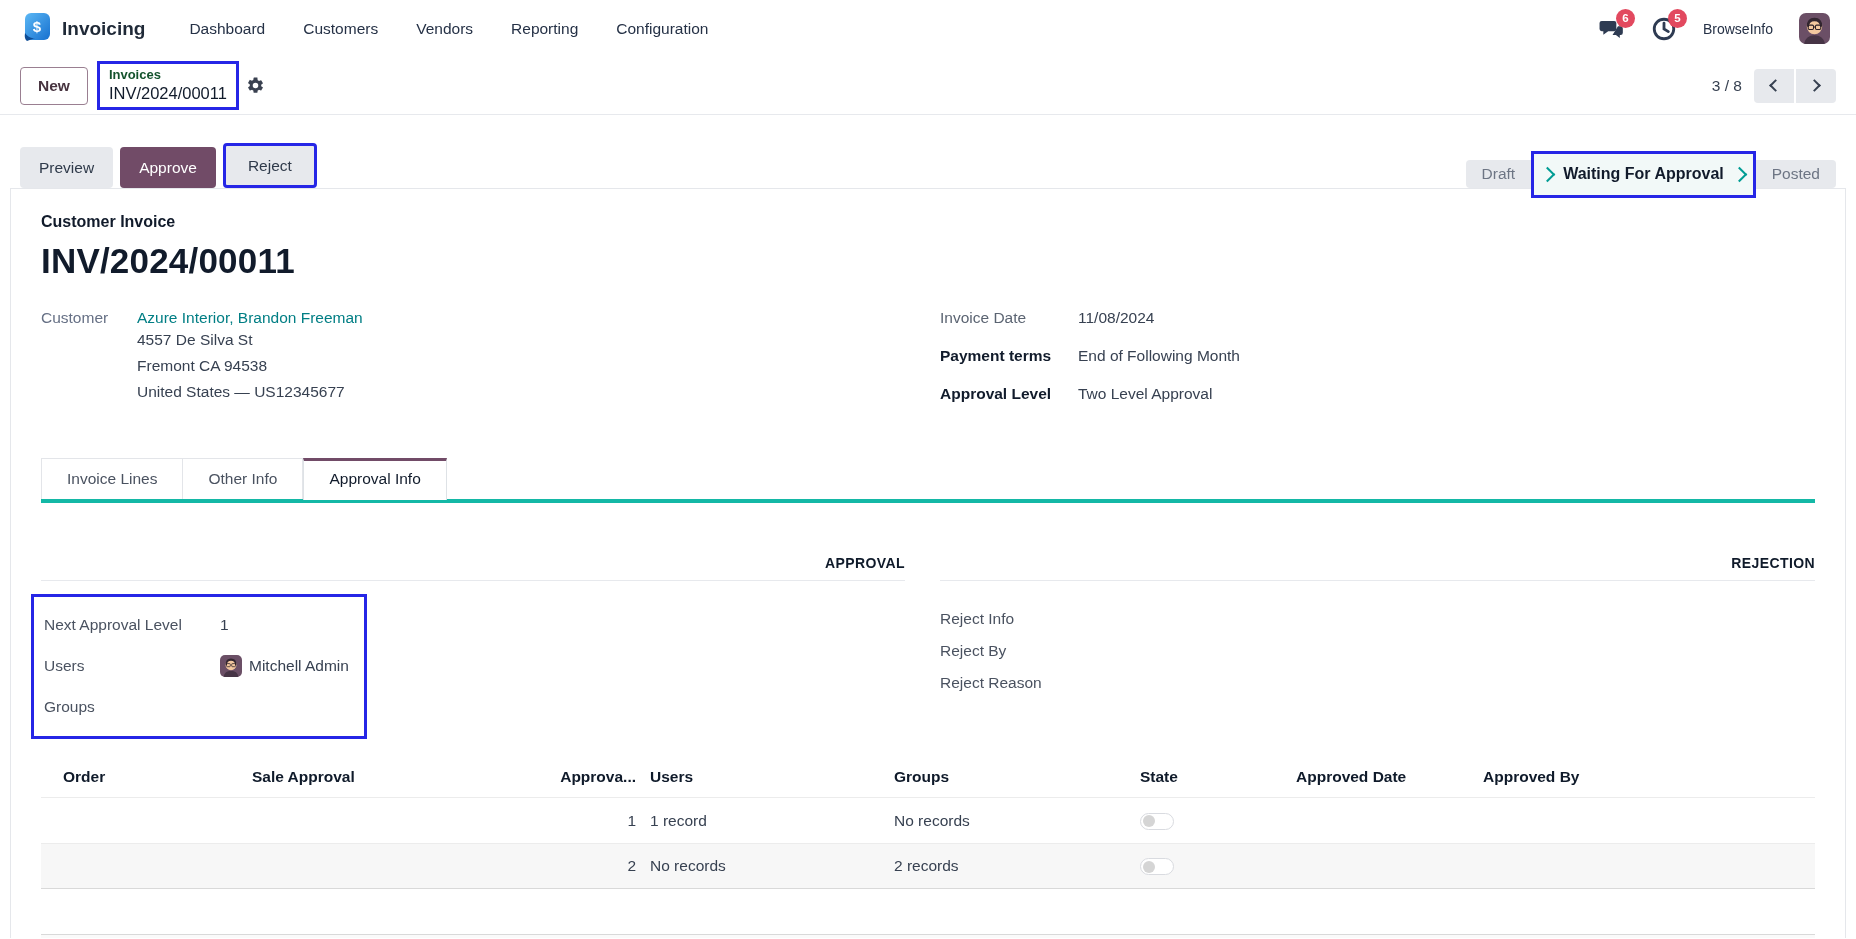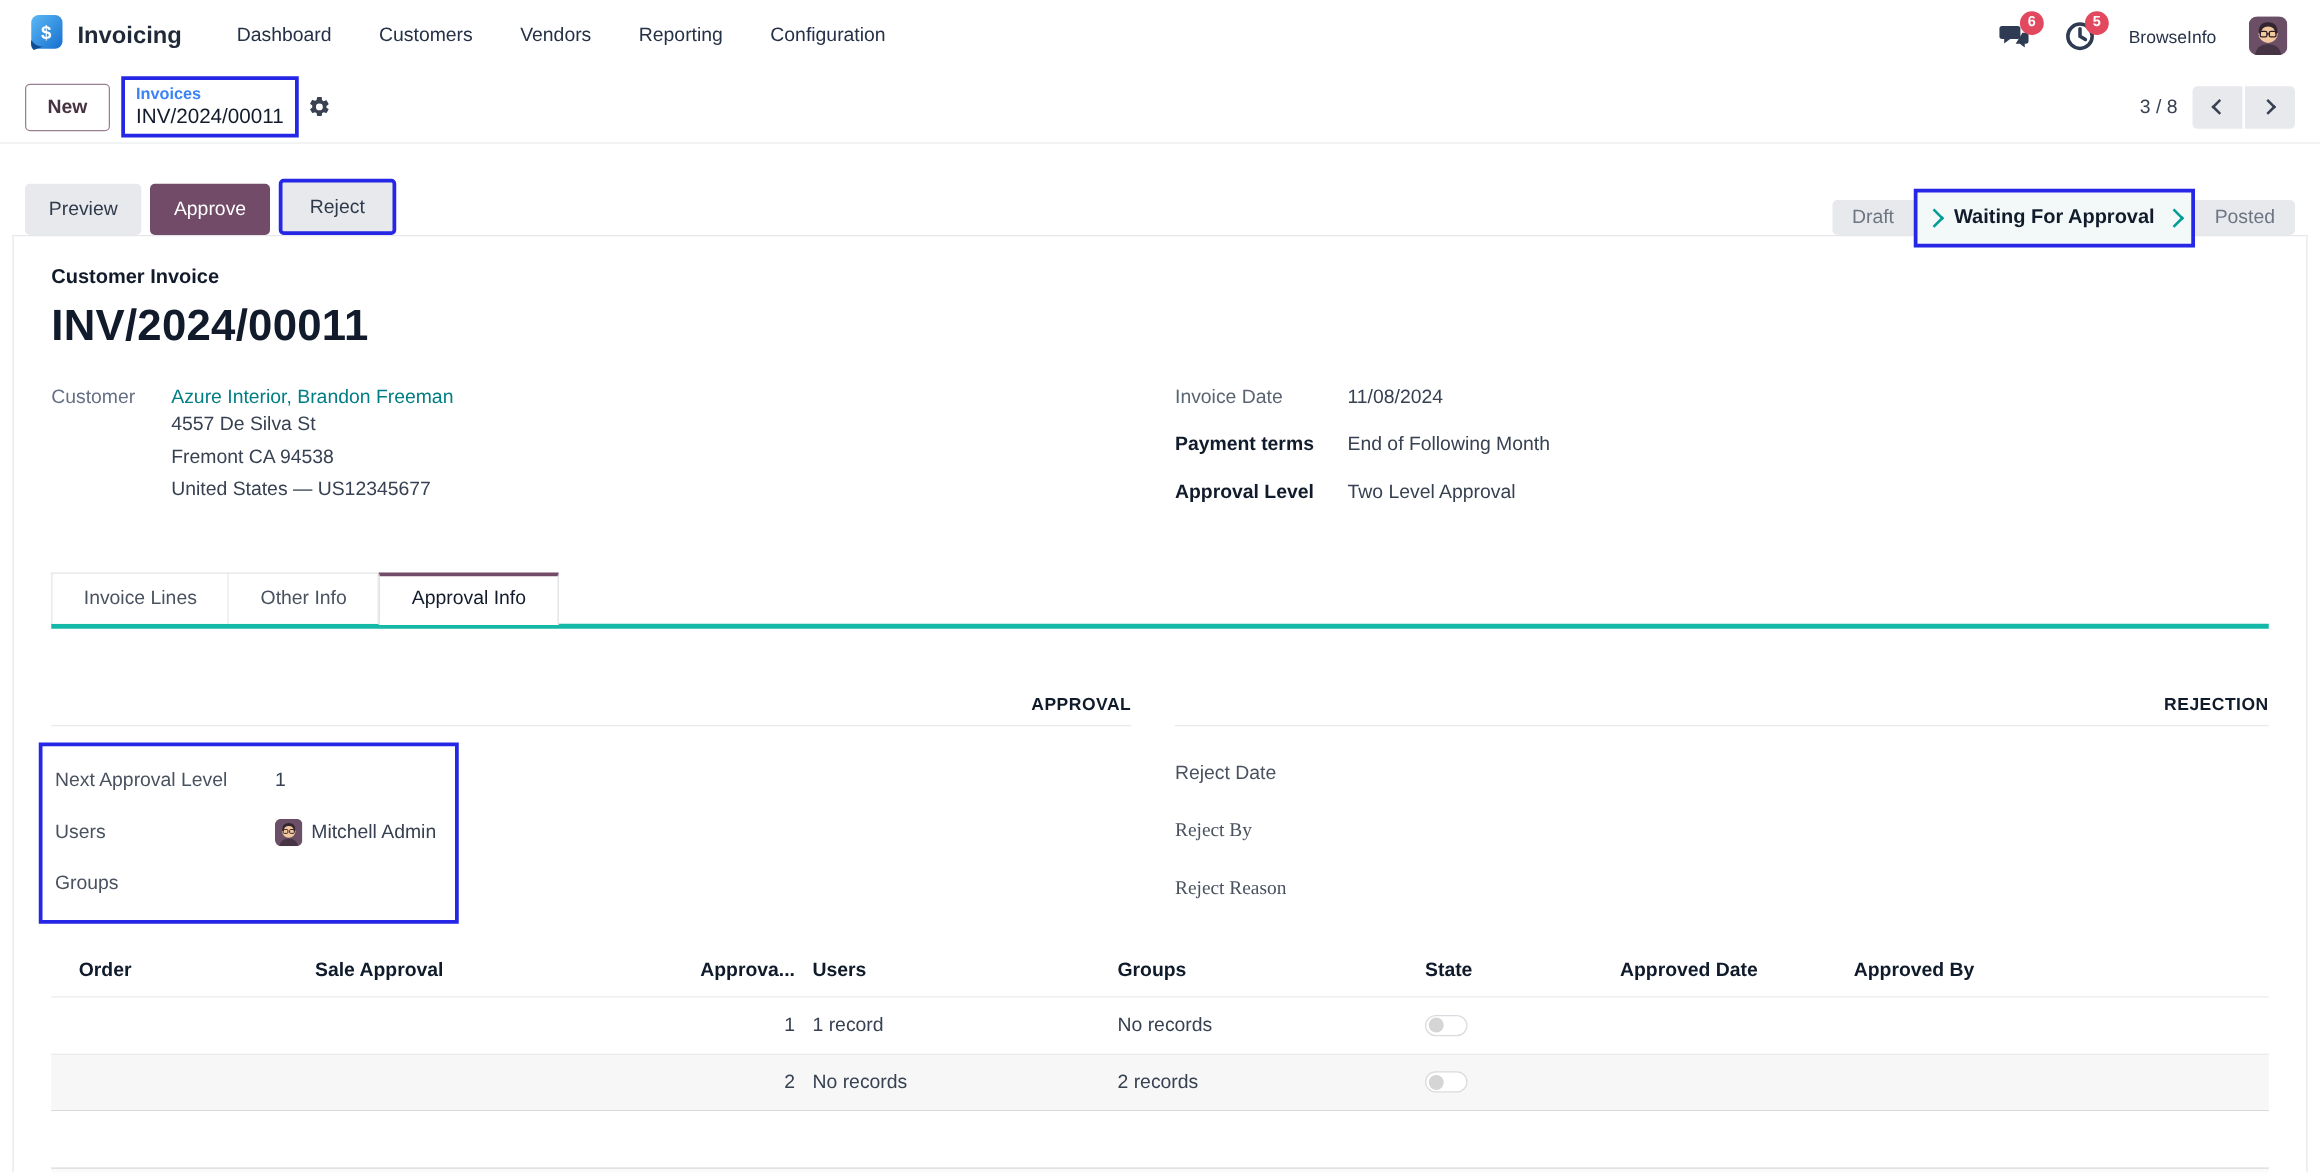--- a/index.html
+++ b/index.html
@@ -16,21 +16,21 @@
   .badge { position:absolute; top:-7px; right:-10px; min-width:19px; height:19px; border-radius:10px;
            background:#e2495f; color:#fff; font-size:11.5px; font-weight:bold; display:flex; align-items:center; justify-content:center; padding:0 4px; }
   .user-name { font-size:14px; color:#253146; }
   .avatar { width:31px; height:31px; border-radius:7px; overflow:hidden; cursor:pointer; }
 
   
   .control-panel { height:58px; display:flex; align-items:center; padding:0 20px; border-bottom:1px solid #e7e9ed; }
   .btn-new { background:#fff; border:1px solid #9a7f91; color:#47333f; font-size:15.5px; font-weight:bold;
              padding:9px 17px; border-radius:4px; cursor:pointer; font-family:inherit; }
   .bc-hl { margin-left:9px; border:3px solid #2626e6; padding:2px 9px 3px 9px; background:#fff; }
-  .bc-parent { font-size:13px; font-weight:bold; color:#3b82f6; cursor:pointer; line-height:17px; }
+  .bc-parent { font-size:13px; font-weight:bold; color:#14532d; cursor:pointer; line-height:17px; }
   .bc-current { font-size:16.5px; color:#111b2b; line-height:21px; }
   .gear { margin-left:7px; cursor:pointer; display:flex; }
   .cp-right { margin-left:auto; display:flex; align-items:center; gap:12px; }
   .pager-text { font-size:15.5px; color:#374151; }
   .pager-btns { display:flex; gap:2px; }
   .pager-btn { width:40px; height:34px; background:#e7e9ed; border:none; border-radius:4px; cursor:pointer;
                display:flex; align-items:center; justify-content:center; }
   .pager-btn:first-child { border-top-right-radius:0; border-bottom-right-radius:0; }
   .pager-btn:last-child { border-top-left-radius:0; border-bottom-left-radius:0; }
   .chev { width:9px; height:9px; border-left:2px solid #374151; border-bottom:2px solid #374151; display:inline-block; }
@@ -79,21 +79,21 @@
   .sec-title { font-size:14px; font-weight:bold; color:#0f1a2a; letter-spacing:.4px; padding-bottom:9px;
                border-bottom:1px solid #e7e9ed; width:864px;text-align:right; }
   .sec-right .sec-title { width:100%; }
   .appr-box { border:3px solid #2626e6; margin-left:-10px; margin-top:13px; width:336px; padding:14px 10px 16px 10px; }
   .appr-row { display:flex; align-items:center; min-height:27px; margin-bottom:14px; }
   .appr-row:last-child { margin-bottom:0; }
   .alabel { width:176px; font-size:15.5px; color:#4a5260; flex-shrink:0; }
   .avalue { font-size:15.5px; color:#374151; display:flex; align-items:center; gap:7px; }
   .mini-avatar { width:22px; height:22px; border-radius:5px; overflow:hidden; }
   .rej-row { margin-top:29px; font-size:15.5px; color:#4a5260; }
-  .rej-row + .rej-row { margin-top:28px;font-family:Liberation Serif, serif; }
+  .rej-row + .rej-row { margin-top:14px; }
 
   
   .tbl { margin-top:18px; }
   .tbl-grid { display:grid; grid-template-columns:211px 300px 98px 244px 246px 156px 187px 1fr; align-items:center; }
   .th { font-size:15.5px; font-weight:bold; color:#0f1a2a; padding:11px 0; }
   .th:first-child { padding-left:22px; }
   .th.num, .td.num { text-align:right; padding-right:14px; }
   .td { font-size:15.5px; color:#374151; }
   .td:first-child { padding-left:22px; }
   .trow { border-top:1px solid #ececec; height:46px; }
@@ -263,21 +263,21 @@
           </span>
         </div>
         <div class="appr-row">
           <span class="alabel">Groups</span>
           <span class="avalue"></span>
         </div>
       </div>
     </div>
     <div class="sec-right">
       <div class="sec-title">REJECTION</div>
-      <div class="rej-row">Reject Date</div>
+      <div class="rej-row">Reject Info</div>
       <div class="rej-row">Reject By</div>
       <div class="rej-row">Reject Reason</div>
     </div>
   </div>
 
   <div class="tbl">
     <div class="tbl-grid">
       <span class="th">Order</span>
       <span class="th">Sale Approval</span>
       <span class="th num">Approva...</span>

